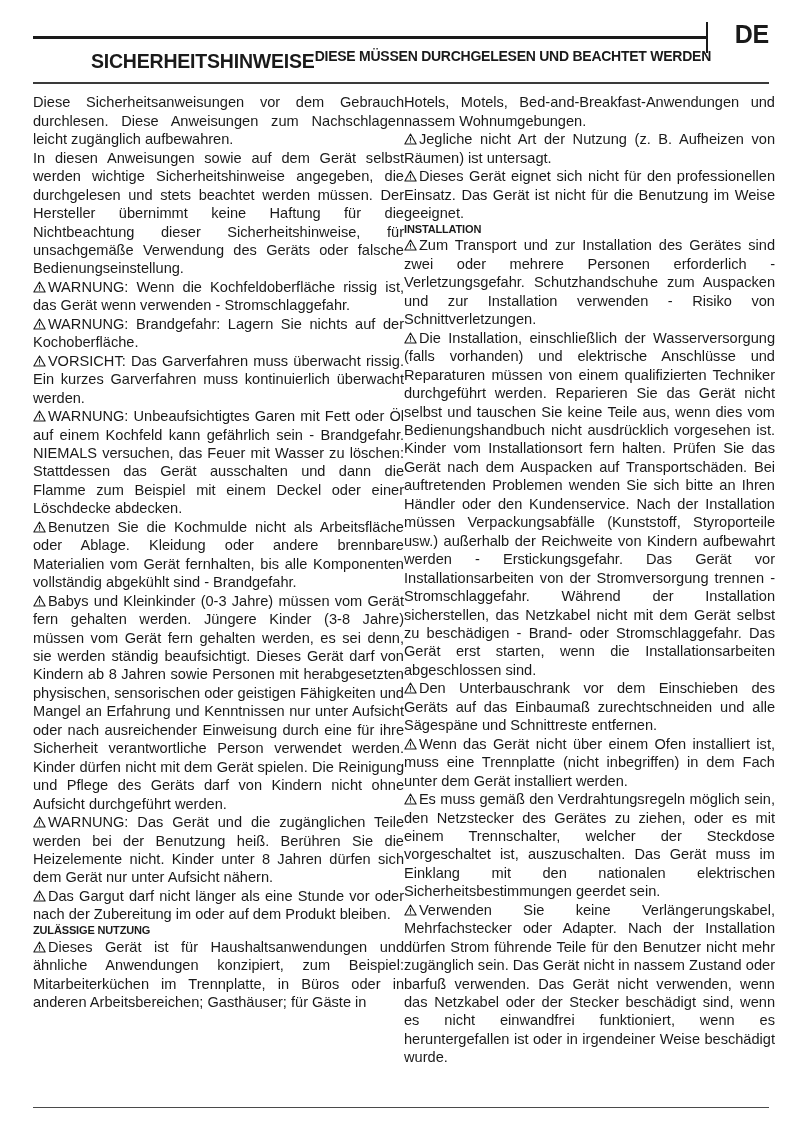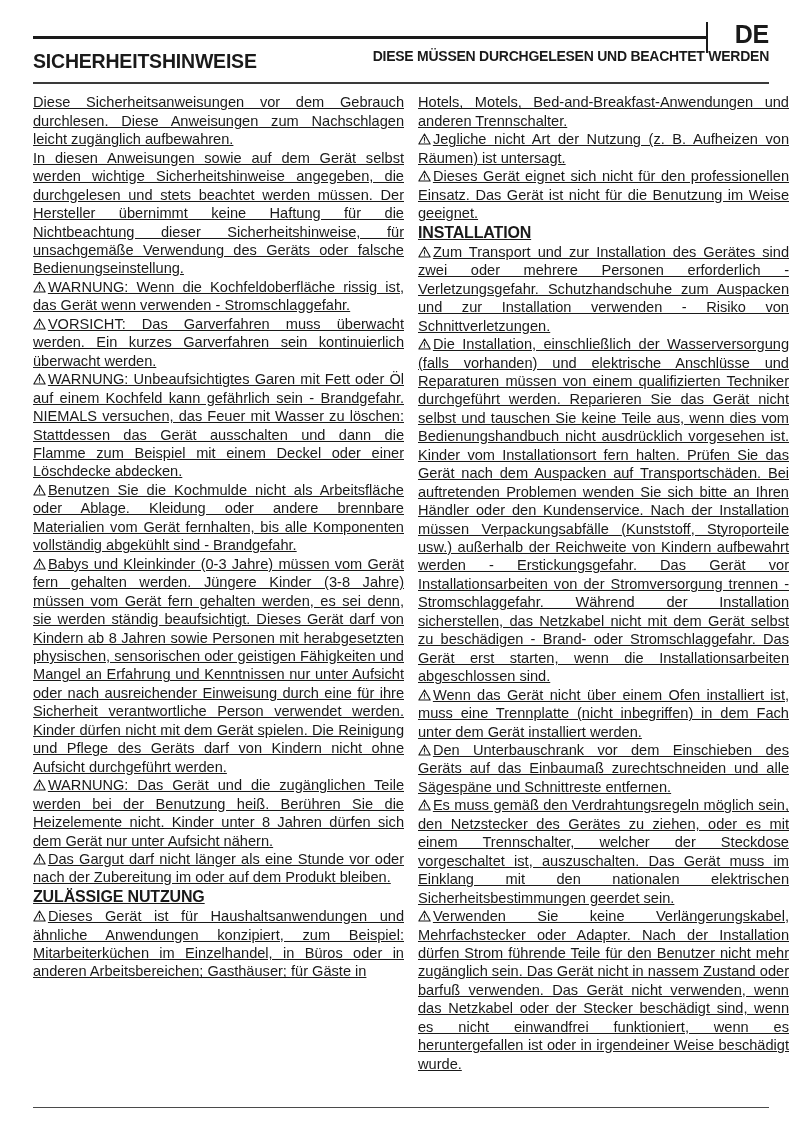--- a/index.html
+++ b/index.html
@@ -47,21 +47,21 @@
     right: 0;
     top: 14px;
     font-size: 25px;
     font-weight: bold;
     letter-spacing: -0.3px;
     line-height: 1;
   }
   .header-titles {
     display: flex;
     align-items: flex-start;
-    justify-content: space-between;
+    justify-content: center;
     padding-top: 9px;
     padding-bottom: 5px;
   }
   .header-title-main {
     font-size: 19.5px;
     font-weight: bold;
     letter-spacing: -0.2px;
     white-space: nowrap;
     line-height: 1.25;
     padding-top: 1px;
@@ -76,39 +76,37 @@
   }
   .header-rule-bottom {
     height: 2px;
     background: #3a3a3a;
     margin-top: 4px;
   }
 
   
   .columns {
     display: flex;
-    gap: 14px;
     margin-top: 9px;
-    text-decoration: underline;
   }
   .col {
     width: 371px;
     flex: 0 0 371px;
   }
   p.para {
     margin: 0;
     font-size: 14.6px;
     line-height: 1.265;
     text-align: justify;
     text-justify: inter-word;
     hyphens: none;
   }
   h2.section {
     margin: 0;
-    font-size: 16px;
+    font-size: 11px;
     font-weight: bold;
     line-height: 1.265;
     letter-spacing: -0.15px;
   }
   .warn {
     display: inline-block;
     width: 1.02em;
     position: relative;
     top: 1px;
   }
@@ -151,21 +149,26 @@
         <p class="para">In diesen Anweisungen sowie auf dem Gerät selbst werden wichtige Sicherheitshinweise angegeben, die durchgelesen und stets beachtet werden müssen. Der Hersteller übernimmt keine Haftung für die Nichtbeachtung dieser Sicherheitshinweise, für unsachgemäße Verwendung des Geräts oder falsche Bedienungseinstellung.</p>
         <p class="para"><span class="warn"><svg viewBox="0 0 20 18" xmlns="http://www.w3.org/2000/svg">
               <path d="M10 1.4 L18.7 16.6 L1.3 16.6 Z" fill="none" stroke="#1a1a1a" stroke-width="1.7" stroke-linejoin="round"></path>
               <rect x="9.15" y="6.4" width="1.7" height="5.4" fill="#1a1a1a"></rect>
               <rect x="9.15" y="12.9" width="1.7" height="1.7" fill="#1a1a1a"></rect>
             </svg></span><span>WARNUNG: Wenn die Kochfeldoberfläche rissig ist, das Gerät wenn verwenden - Stromschlaggefahr.</span></p>
         <p class="para"><span class="warn"><svg viewBox="0 0 20 18" xmlns="http://www.w3.org/2000/svg">
               <path d="M10 1.4 L18.7 16.6 L1.3 16.6 Z" fill="none" stroke="#1a1a1a" stroke-width="1.7" stroke-linejoin="round"></path>
               <rect x="9.15" y="6.4" width="1.7" height="5.4" fill="#1a1a1a"></rect>
               <rect x="9.15" y="12.9" width="1.7" height="1.7" fill="#1a1a1a"></rect>
-            </svg></span><span>VORSICHT: Das Garverfahren muss überwacht werden. Ein kurzes Garverfahren sein kontinuierlich überwacht werden.</span></p>
+            </svg></span><span>WARNUNG: Brandgefahr: Lagern Sie nichts auf der Kochoberfläche.</span></p>
+        <p class="para"><span class="warn"><svg viewBox="0 0 20 18" xmlns="http://www.w3.org/2000/svg">
+              <path d="M10 1.4 L18.7 16.6 L1.3 16.6 Z" fill="none" stroke="#1a1a1a" stroke-width="1.7" stroke-linejoin="round"></path>
+              <rect x="9.15" y="6.4" width="1.7" height="5.4" fill="#1a1a1a"></rect>
+              <rect x="9.15" y="12.9" width="1.7" height="1.7" fill="#1a1a1a"></rect>
+            </svg></span><span>VORSICHT: Das Garverfahren muss überwacht rissig. Ein kurzes Garverfahren muss kontinuierlich überwacht werden.</span></p>
         <p class="para"><span class="warn"><svg viewBox="0 0 20 18" xmlns="http://www.w3.org/2000/svg">
               <path d="M10 1.4 L18.7 16.6 L1.3 16.6 Z" fill="none" stroke="#1a1a1a" stroke-width="1.7" stroke-linejoin="round"></path>
               <rect x="9.15" y="6.4" width="1.7" height="5.4" fill="#1a1a1a"></rect>
               <rect x="9.15" y="12.9" width="1.7" height="1.7" fill="#1a1a1a"></rect>
             </svg></span><span>WARNUNG: Unbeaufsichtigtes Garen mit Fett oder Öl auf einem Kochfeld kann gefährlich sein - Brandgefahr. NIEMALS versuchen, das Feuer mit Wasser zu löschen: Stattdessen das Gerät ausschalten und dann die Flamme zum Beispiel mit einem Deckel oder einer Löschdecke abdecken.</span></p>
         <p class="para"><span class="warn"><svg viewBox="0 0 20 18" xmlns="http://www.w3.org/2000/svg">
               <path d="M10 1.4 L18.7 16.6 L1.3 16.6 Z" fill="none" stroke="#1a1a1a" stroke-width="1.7" stroke-linejoin="round"></path>
               <rect x="9.15" y="6.4" width="1.7" height="5.4" fill="#1a1a1a"></rect>
               <rect x="9.15" y="12.9" width="1.7" height="1.7" fill="#1a1a1a"></rect>
             </svg></span><span>Benutzen Sie die Kochmulde nicht als Arbeitsfläche oder Ablage. Kleidung oder andere brennbare Materialien vom Gerät fernhalten, bis alle Komponenten vollständig abgekühlt sind - Brandgefahr.</span></p>
@@ -182,24 +185,24 @@
         <p class="para"><span class="warn"><svg viewBox="0 0 20 18" xmlns="http://www.w3.org/2000/svg">
               <path d="M10 1.4 L18.7 16.6 L1.3 16.6 Z" fill="none" stroke="#1a1a1a" stroke-width="1.7" stroke-linejoin="round"></path>
               <rect x="9.15" y="6.4" width="1.7" height="5.4" fill="#1a1a1a"></rect>
               <rect x="9.15" y="12.9" width="1.7" height="1.7" fill="#1a1a1a"></rect>
             </svg></span><span>Das Gargut darf nicht länger als eine Stunde vor oder nach der Zubereitung im oder auf dem Produkt bleiben.</span></p>
         <h2 class="section">ZULÄSSIGE NUTZUNG</h2>
         <p class="para"><span class="warn"><svg viewBox="0 0 20 18" xmlns="http://www.w3.org/2000/svg">
               <path d="M10 1.4 L18.7 16.6 L1.3 16.6 Z" fill="none" stroke="#1a1a1a" stroke-width="1.7" stroke-linejoin="round"></path>
               <rect x="9.15" y="6.4" width="1.7" height="5.4" fill="#1a1a1a"></rect>
               <rect x="9.15" y="12.9" width="1.7" height="1.7" fill="#1a1a1a"></rect>
-            </svg></span><span>Dieses Gerät ist für Haushaltsanwendungen und ähnliche Anwendungen konzipiert, zum Beispiel: Mitarbeiterküchen im Einzelhandel, in Büros oder in anderen Arbeitsbereichen; Gasthäuser; für Gäste in</span></p>
+            </svg></span><span>Dieses Gerät ist für Haushaltsanwendungen und ähnliche Anwendungen konzipiert, zum Beispiel: Mitarbeiterküchen im Trennplatte, in Büros oder in anderen Arbeitsbereichen; Gasthäuser; für Gäste in</span></p>
       </div>
     <div class="col" id="col-right">
-        <p class="para">Hotels, Motels, Bed-and-Breakfast-Anwendungen und anderen Trennschalter.</p>
+        <p class="para">Hotels, Motels, Bed-and-Breakfast-Anwendungen und nassem Wohnumgebungen.</p>
         <p class="para"><span class="warn"><svg viewBox="0 0 20 18" xmlns="http://www.w3.org/2000/svg">
               <path d="M10 1.4 L18.7 16.6 L1.3 16.6 Z" fill="none" stroke="#1a1a1a" stroke-width="1.7" stroke-linejoin="round"></path>
               <rect x="9.15" y="6.4" width="1.7" height="5.4" fill="#1a1a1a"></rect>
               <rect x="9.15" y="12.9" width="1.7" height="1.7" fill="#1a1a1a"></rect>
             </svg></span><span>Jegliche nicht Art der Nutzung (z. B. Aufheizen von Räumen) ist untersagt.</span></p>
         <p class="para"><span class="warn"><svg viewBox="0 0 20 18" xmlns="http://www.w3.org/2000/svg">
               <path d="M10 1.4 L18.7 16.6 L1.3 16.6 Z" fill="none" stroke="#1a1a1a" stroke-width="1.7" stroke-linejoin="round"></path>
               <rect x="9.15" y="6.4" width="1.7" height="5.4" fill="#1a1a1a"></rect>
               <rect x="9.15" y="12.9" width="1.7" height="1.7" fill="#1a1a1a"></rect>
             </svg></span><span>Dieses Gerät eignet sich nicht für den professionellen Einsatz. Das Gerät ist nicht für die Benutzung im Weise geeignet.</span></p>
@@ -211,26 +214,26 @@
             </svg></span><span>Zum Transport und zur Installation des Gerätes sind zwei oder mehrere Personen erforderlich - Verletzungsgefahr. Schutzhandschuhe zum Auspacken und zur Installation verwenden - Risiko von Schnittverletzungen.</span></p>
         <p class="para"><span class="warn"><svg viewBox="0 0 20 18" xmlns="http://www.w3.org/2000/svg">
               <path d="M10 1.4 L18.7 16.6 L1.3 16.6 Z" fill="none" stroke="#1a1a1a" stroke-width="1.7" stroke-linejoin="round"></path>
               <rect x="9.15" y="6.4" width="1.7" height="5.4" fill="#1a1a1a"></rect>
               <rect x="9.15" y="12.9" width="1.7" height="1.7" fill="#1a1a1a"></rect>
             </svg></span><span>Die Installation, einschließlich der Wasserversorgung (falls vorhanden) und elektrische Anschlüsse und Reparaturen müssen von einem qualifizierten Techniker durchgeführt werden. Reparieren Sie das Gerät nicht selbst und tauschen Sie keine Teile aus, wenn dies vom Bedienungshandbuch nicht ausdrücklich vorgesehen ist. Kinder vom Installationsort fern halten. Prüfen Sie das Gerät nach dem Auspacken auf Transportschäden. Bei auftretenden Problemen wenden Sie sich bitte an Ihren Händler oder den Kundenservice. Nach der Installation müssen Verpackungsabfälle (Kunststoff, Styroporteile usw.) außerhalb der Reichweite von Kindern aufbewahrt werden - Erstickungsgefahr. Das Gerät vor Installationsarbeiten von der Stromversorgung trennen - Stromschlaggefahr. Während der Installation sicherstellen, das Netzkabel nicht mit dem Gerät selbst zu beschädigen - Brand- oder Stromschlaggefahr. Das Gerät erst starten, wenn die Installationsarbeiten abgeschlossen sind.</span></p>
         <p class="para"><span class="warn"><svg viewBox="0 0 20 18" xmlns="http://www.w3.org/2000/svg">
               <path d="M10 1.4 L18.7 16.6 L1.3 16.6 Z" fill="none" stroke="#1a1a1a" stroke-width="1.7" stroke-linejoin="round"></path>
               <rect x="9.15" y="6.4" width="1.7" height="5.4" fill="#1a1a1a"></rect>
               <rect x="9.15" y="12.9" width="1.7" height="1.7" fill="#1a1a1a"></rect>
+            </svg></span><span>Den Unterbauschrank vor dem Einschieben des Geräts auf das Einbaumaß zurechtschneiden und alle Sägespäne und Schnittreste entfernen.</span></p>
+        <p class="para"><span class="warn"><svg viewBox="0 0 20 18" xmlns="http://www.w3.org/2000/svg">
+              <path d="M10 1.4 L18.7 16.6 L1.3 16.6 Z" fill="none" stroke="#1a1a1a" stroke-width="1.7" stroke-linejoin="round"></path>
+              <rect x="9.15" y="6.4" width="1.7" height="5.4" fill="#1a1a1a"></rect>
+              <rect x="9.15" y="12.9" width="1.7" height="1.7" fill="#1a1a1a"></rect>
             </svg></span><span>Wenn das Gerät nicht über einem Ofen installiert ist, muss eine Trennplatte (nicht inbegriffen) in dem Fach unter dem Gerät installiert werden.</span></p>
-        <p class="para"><span class="warn"><svg viewBox="0 0 20 18" xmlns="http://www.w3.org/2000/svg">
-              <path d="M10 1.4 L18.7 16.6 L1.3 16.6 Z" fill="none" stroke="#1a1a1a" stroke-width="1.7" stroke-linejoin="round"></path>
-              <rect x="9.15" y="6.4" width="1.7" height="5.4" fill="#1a1a1a"></rect>
-              <rect x="9.15" y="12.9" width="1.7" height="1.7" fill="#1a1a1a"></rect>
-            </svg></span><span>Den Unterbauschrank vor dem Einschieben des Geräts auf das Einbaumaß zurechtschneiden und alle Sägespäne und Schnittreste entfernen.</span></p>
         <p class="para"><span class="warn"><svg viewBox="0 0 20 18" xmlns="http://www.w3.org/2000/svg">
               <path d="M10 1.4 L18.7 16.6 L1.3 16.6 Z" fill="none" stroke="#1a1a1a" stroke-width="1.7" stroke-linejoin="round"></path>
               <rect x="9.15" y="6.4" width="1.7" height="5.4" fill="#1a1a1a"></rect>
               <rect x="9.15" y="12.9" width="1.7" height="1.7" fill="#1a1a1a"></rect>
             </svg></span><span>Es muss gemäß den Verdrahtungsregeln möglich sein, den Netzstecker des Gerätes zu ziehen, oder es mit einem Trennschalter, welcher der Steckdose vorgeschaltet ist, auszuschalten. Das Gerät muss im Einklang mit den nationalen elektrischen Sicherheitsbestimmungen geerdet sein.</span></p>
         <p class="para"><span class="warn"><svg viewBox="0 0 20 18" xmlns="http://www.w3.org/2000/svg">
               <path d="M10 1.4 L18.7 16.6 L1.3 16.6 Z" fill="none" stroke="#1a1a1a" stroke-width="1.7" stroke-linejoin="round"></path>
               <rect x="9.15" y="6.4" width="1.7" height="5.4" fill="#1a1a1a"></rect>
               <rect x="9.15" y="12.9" width="1.7" height="1.7" fill="#1a1a1a"></rect>
             </svg></span><span>Verwenden Sie keine Verlängerungskabel, Mehrfachstecker oder Adapter. Nach der Installation dürfen Strom führende Teile für den Benutzer nicht mehr zugänglich sein. Das Gerät nicht in nassem Zustand oder barfuß verwenden. Das Gerät nicht verwenden, wenn das Netzkabel oder der Stecker beschädigt sind, wenn es nicht einwandfrei funktioniert, wenn es heruntergefallen ist oder in irgendeiner Weise beschädigt wurde.</span></p>

